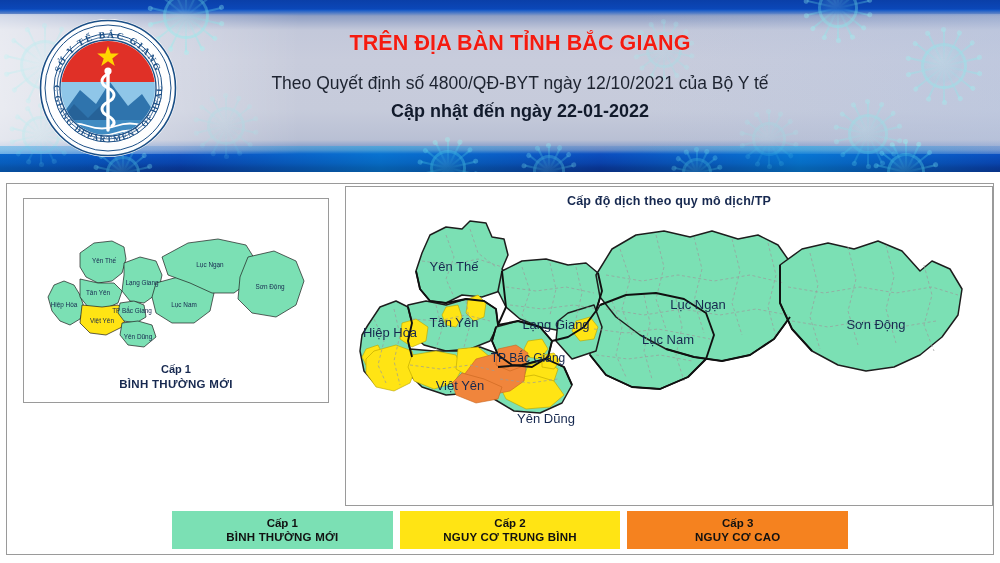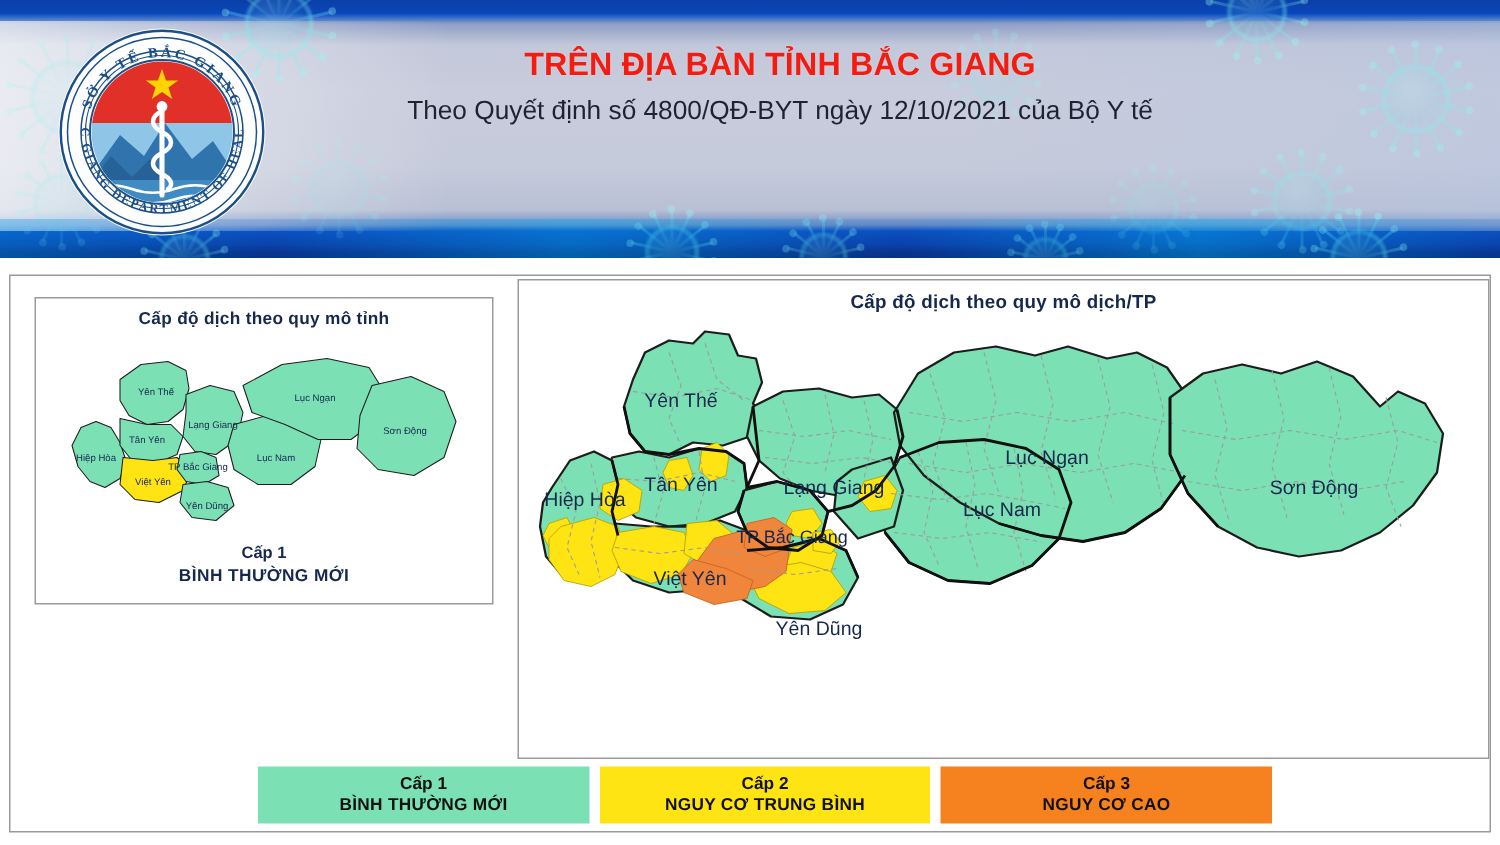--- a/index.html
+++ b/index.html
@@ -77,21 +77,21 @@
   #header-text {
     position: absolute; left: 215px; top: 30px; width: 610px;
     text-align: center;
   }
   .title-red {
     color: #f41b10; font-weight: bold; font-size: 21.5px; line-height: 27px;
     letter-spacing: 0.1px;
     text-shadow: 0 0 1px rgba(255,255,255,0.55);
   }
   .subtitle-1 {
-    color: #1d2330; font-size: 17.5px; line-height: 27px; margin-top: 3px;
+    color: #1d2330; font-size: 17.5px; line-height: 27px; margin-top: 13px;
     font-weight: normal;
   }
   .subtitle-2 {
     color: #111a2b; font-size: 18px; line-height: 26px; font-weight: bold;
     margin-top: 1px;
   }
 
   
   #outer-box {
     position: absolute; left: 6px; top: 183px; width: 988px; height: 372px;
@@ -417,27 +417,27 @@
         </text>
         <text class="seal-arc" font-size="8.4" font-weight="bold" fill="#1b4f86" letter-spacing="1.5" font-family="'Liberation Serif', serif">
           <textPath href="#arcBot" startOffset="50%" text-anchor="middle">BAC GIANG DEPARTMENT OF HEALTH</textPath>
         </text>
       </svg>
     </div>
 
     <div id="header-text">
       <div class="title-red">TRÊN ĐỊA BÀN TỈNH BẮC GIANG</div>
       <div class="subtitle-1">Theo Quyết định số 4800/QĐ-BYT ngày 12/10/2021 của Bộ Y tế</div>
+      <div class="subtitle-2">Cập nhật đến ngày 22-01-2022</div>
     </div>
   </div>
 
   <div id="outer-box">
 
     <div id="panel-province">
-      <div class="panel-title">Cấp độ dịch theo quy mô tỉnh</div>
 
       <svg id="map-province-svg" width="278" height="140" viewBox="0 0 278 140">
         <g stroke="#1d1d1d" stroke-width="0.7" stroke-linejoin="round">
 
           <path fill="#7BE0B4" d="M10,74 L16,62 L26,58 L36,62 L42,72 L46,84 L42,96 L32,102 L22,98 L14,88 Z"></path>
 
           <path fill="#7BE0B4" d="M42,30 L56,20 L74,18 L86,24 L88,36 L84,50 L74,58 L60,60 L48,54 L42,44 Z"></path>
 
           <path fill="#7BE0B4" d="M42,56 L60,60 L76,60 L84,68 L80,80 L66,86 L50,84 L42,74 Z"></path>
 

